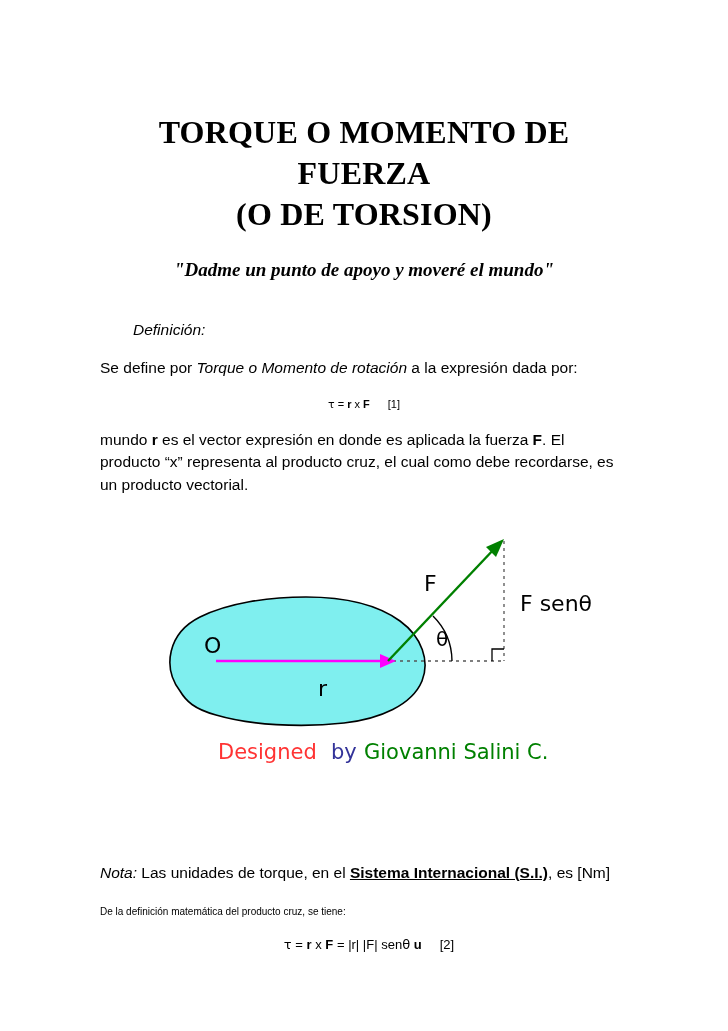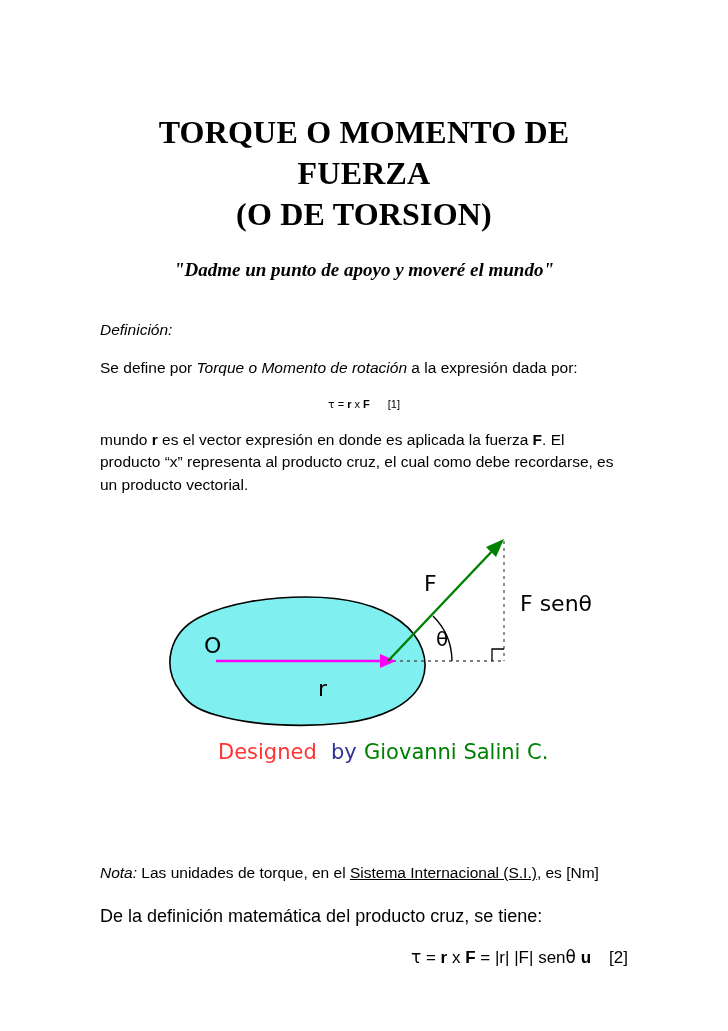--- a/index.html
+++ b/index.html
@@ -44,20 +44,21 @@
     font-weight: bold;
     font-style: italic;
     font-size: 19px;
     text-align: center;
     margin-top: 24px;
   }
   .def-label {
     font-size: 15.5px;
     font-style: italic;
     margin-top: 40px;
+    margin-left: 33px;
   }
   .para {
     font-size: 15.5px;
     line-height: 1.47;
     margin-top: 18px;
   }
   .para .it { font-style: italic; }
   .para .bd { font-weight: bold; }
   .eq {
     text-align: center;
@@ -71,28 +72,28 @@
     width: 528px;
     height: 300px;
     margin-top: 24px;
   }
   .nota {
     font-size: 15.5px;
     line-height: 1.5;
     margin-top: 40px;
   }
   .nota .it { font-style: italic; }
-  .nota .ul { text-decoration: underline; }
+  .nota .ul { text-decoration: underline; font-weight: bold; }
   .lastpara {
-    font-size: 18px;
+    font-size: 10px;
     margin-top: 22px;
   }
   .eq2 {
-    text-align: right;
-    font-size: 17px;
+    text-align: center;
+    font-size: 13px;
     margin-top: 20px;
     padding-left: 10px;
   }
   .eq2 .bd { font-weight: bold; }
   .eq2 .gap { display: inline-block; width: 18px; }
   .sym { font-family: "DejaVu Sans", sans-serif; }
 </style>
 </head>
 <body>
 

